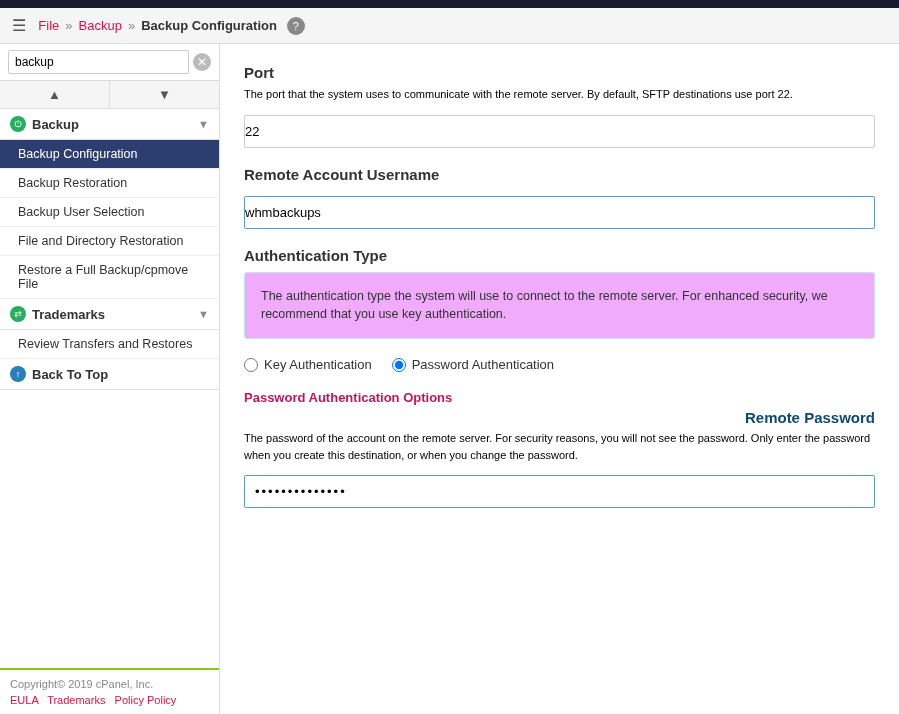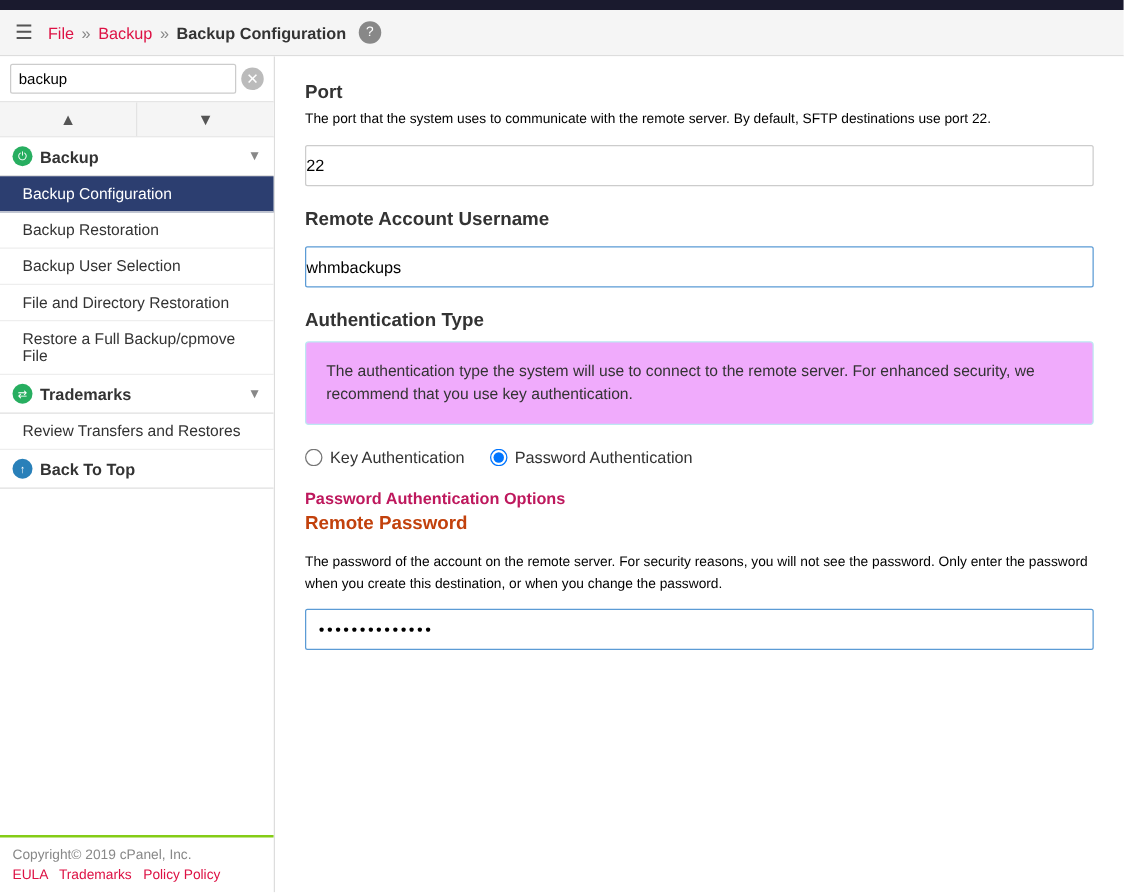--- a/index.html
+++ b/index.html
@@ -230,23 +230,24 @@
     .subsection-title {
       font-size: 13px;
       font-weight: bold;
       color: #be185d;
       margin-bottom: 2px;
       margin-top: 2px;
     }
     .subsection-main-title {
       font-size: 15px;
       font-weight: bold;
-      color: #c2410c;
-      margin-bottom: 15px;
+      color: #0c4a6e;
+      margin-bottom: 4px;
       margin-top: 4px;
+      text-align: right;
     }
 
     .password-input {
       width: 100%;
       padding: 8px 10px;
       border: 1px solid #5b9bd5;
       border-radius: 2px;
       font-size: 13px;
       outline: none;
       margin-bottom: 18px;

